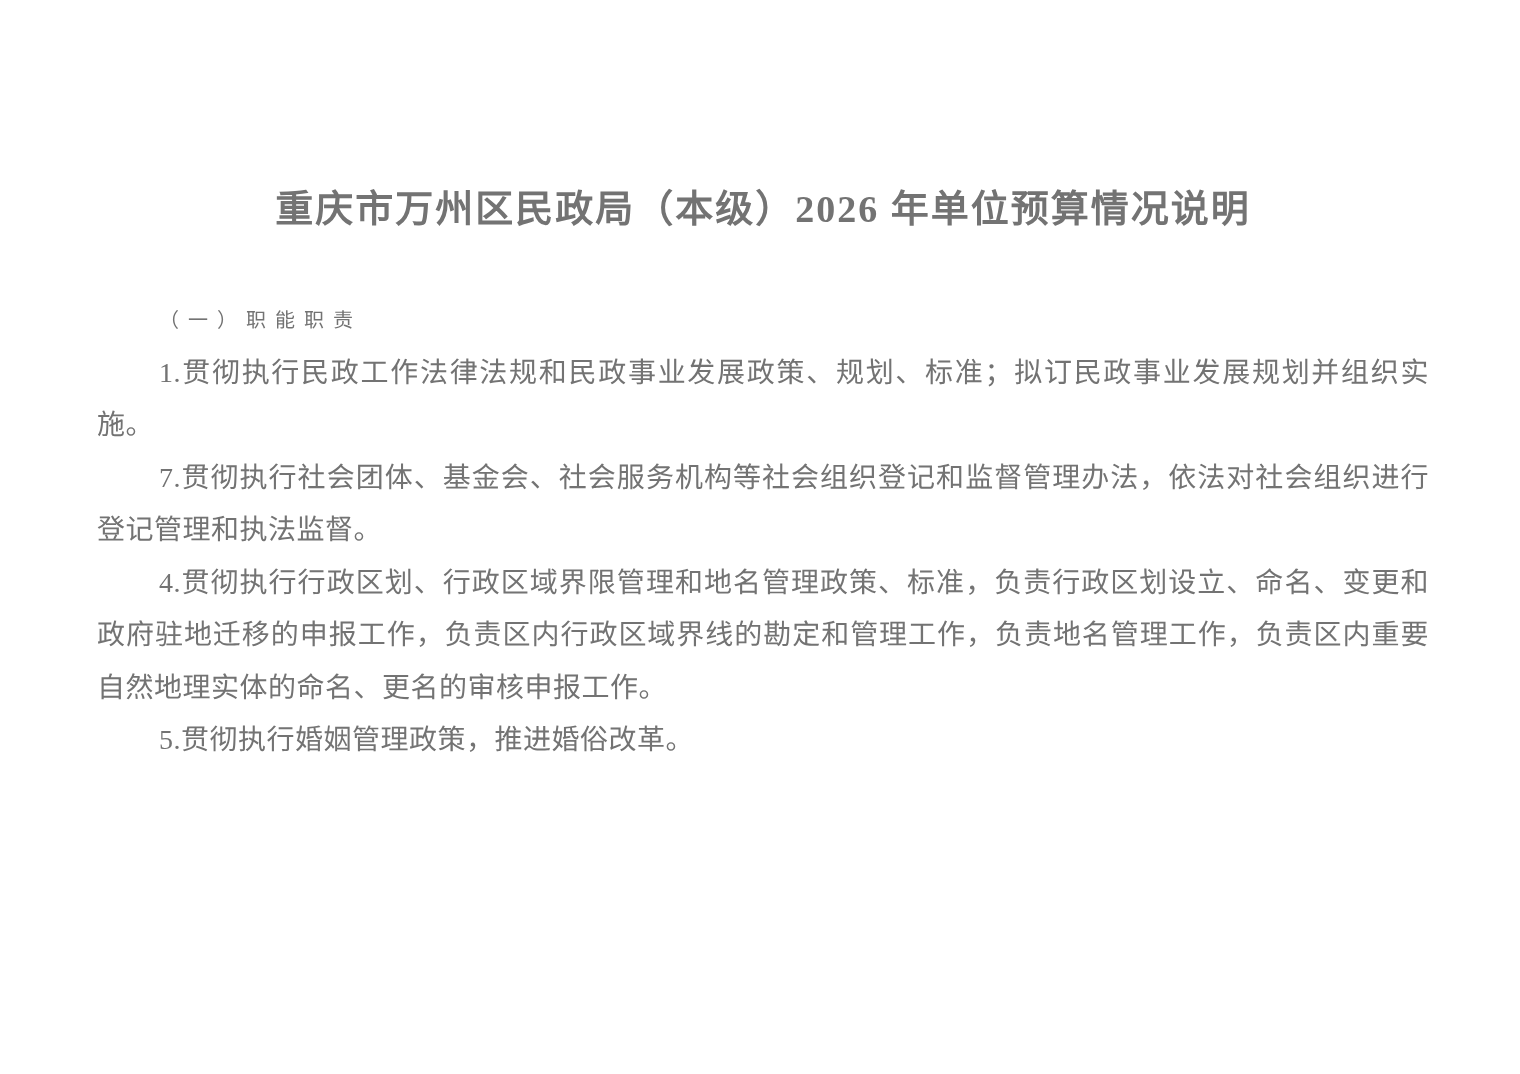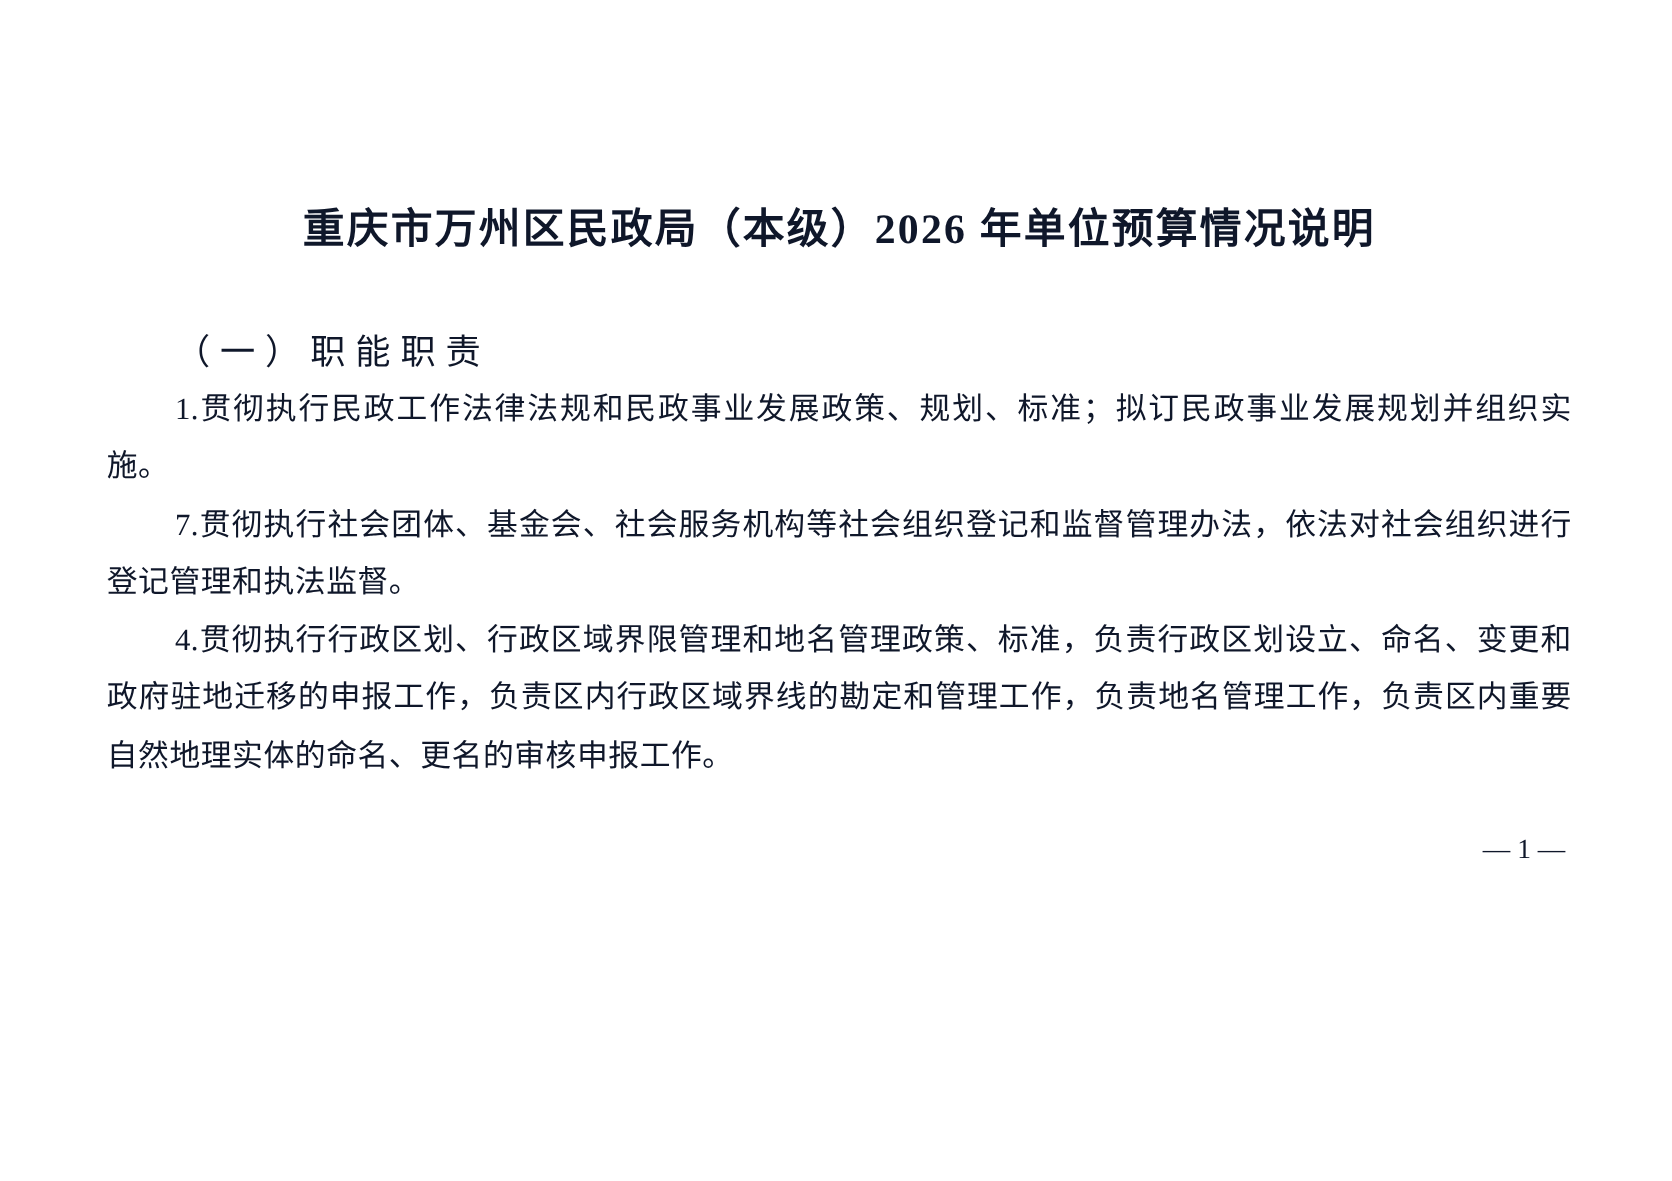--- a/index.html
+++ b/index.html
@@ -5,21 +5,21 @@
   html, body {
     margin: 0;
     padding: 0;
     background: #ffffff;
   }
   .page {
     position: relative;
     width: 1520px;
     height: 786px;
     background: #ffffff;
-    color: #0f172a;
+    color: #737373;
     overflow: hidden;
     font-family: "Liberation Serif", "DejaVu Serif", serif;
   }
   .content {
     padding: 0 91px 0 97px;
   }
   .doc-title {
     margin: 0;
     padding-top: 186px;
     text-align: center;
@@ -39,21 +39,21 @@
     font-weight: bold;
     font-size: 28px;
     line-height: 52.5px;
     letter-spacing: 2px;
   }
   .subsection-heading {
     margin: 0;
     padding-left: 62px;
     font-family: "Liberation Serif", "DejaVu Serif", serif;
     font-weight: normal;
-    font-size: 32px;
+    font-size: 20px;
     line-height: 52.5px;
     letter-spacing: 9px;
   }
   .para {
     margin: 0;
     font-family: "Liberation Serif", "DejaVu Serif", serif;
     font-size: 28px;
     line-height: 52.5px;
     letter-spacing: 0.5px;
     text-indent: 62px;
@@ -82,19 +82,20 @@
 
       <h3 class="subsection-heading">（一）职能职责</h3>
 
       <p class="para">1.贯彻执行民政工作法律法规和民政事业发展政策、规划、标准；拟订民政事业发展规划并组织实施。</p>
 
       <p class="para">7.贯彻执行社会团体、基金会、社会服务机构等社会组织登记和监督管理办法，依法对社会组织进行登记管理和执法监督。</p>
 
 
       <p class="para">4.贯彻执行行政区划、行政区域界限管理和地名管理政策、标准，负责行政区划设立、命名、变更和政府驻地迁移的申报工作，负责区内行政区域界线的勘定和管理工作，负责地名管理工作，负责区内重要自然地理实体的命名、更名的审核申报工作。</p>
 
+      <p class="para">5.贯彻执行婚姻管理政策，推进婚俗改革。</p>
 
     </div>
 
     <div class="page-footer">— 1 —</div>
 
   </div>
 </div>
 
 </body></html>

